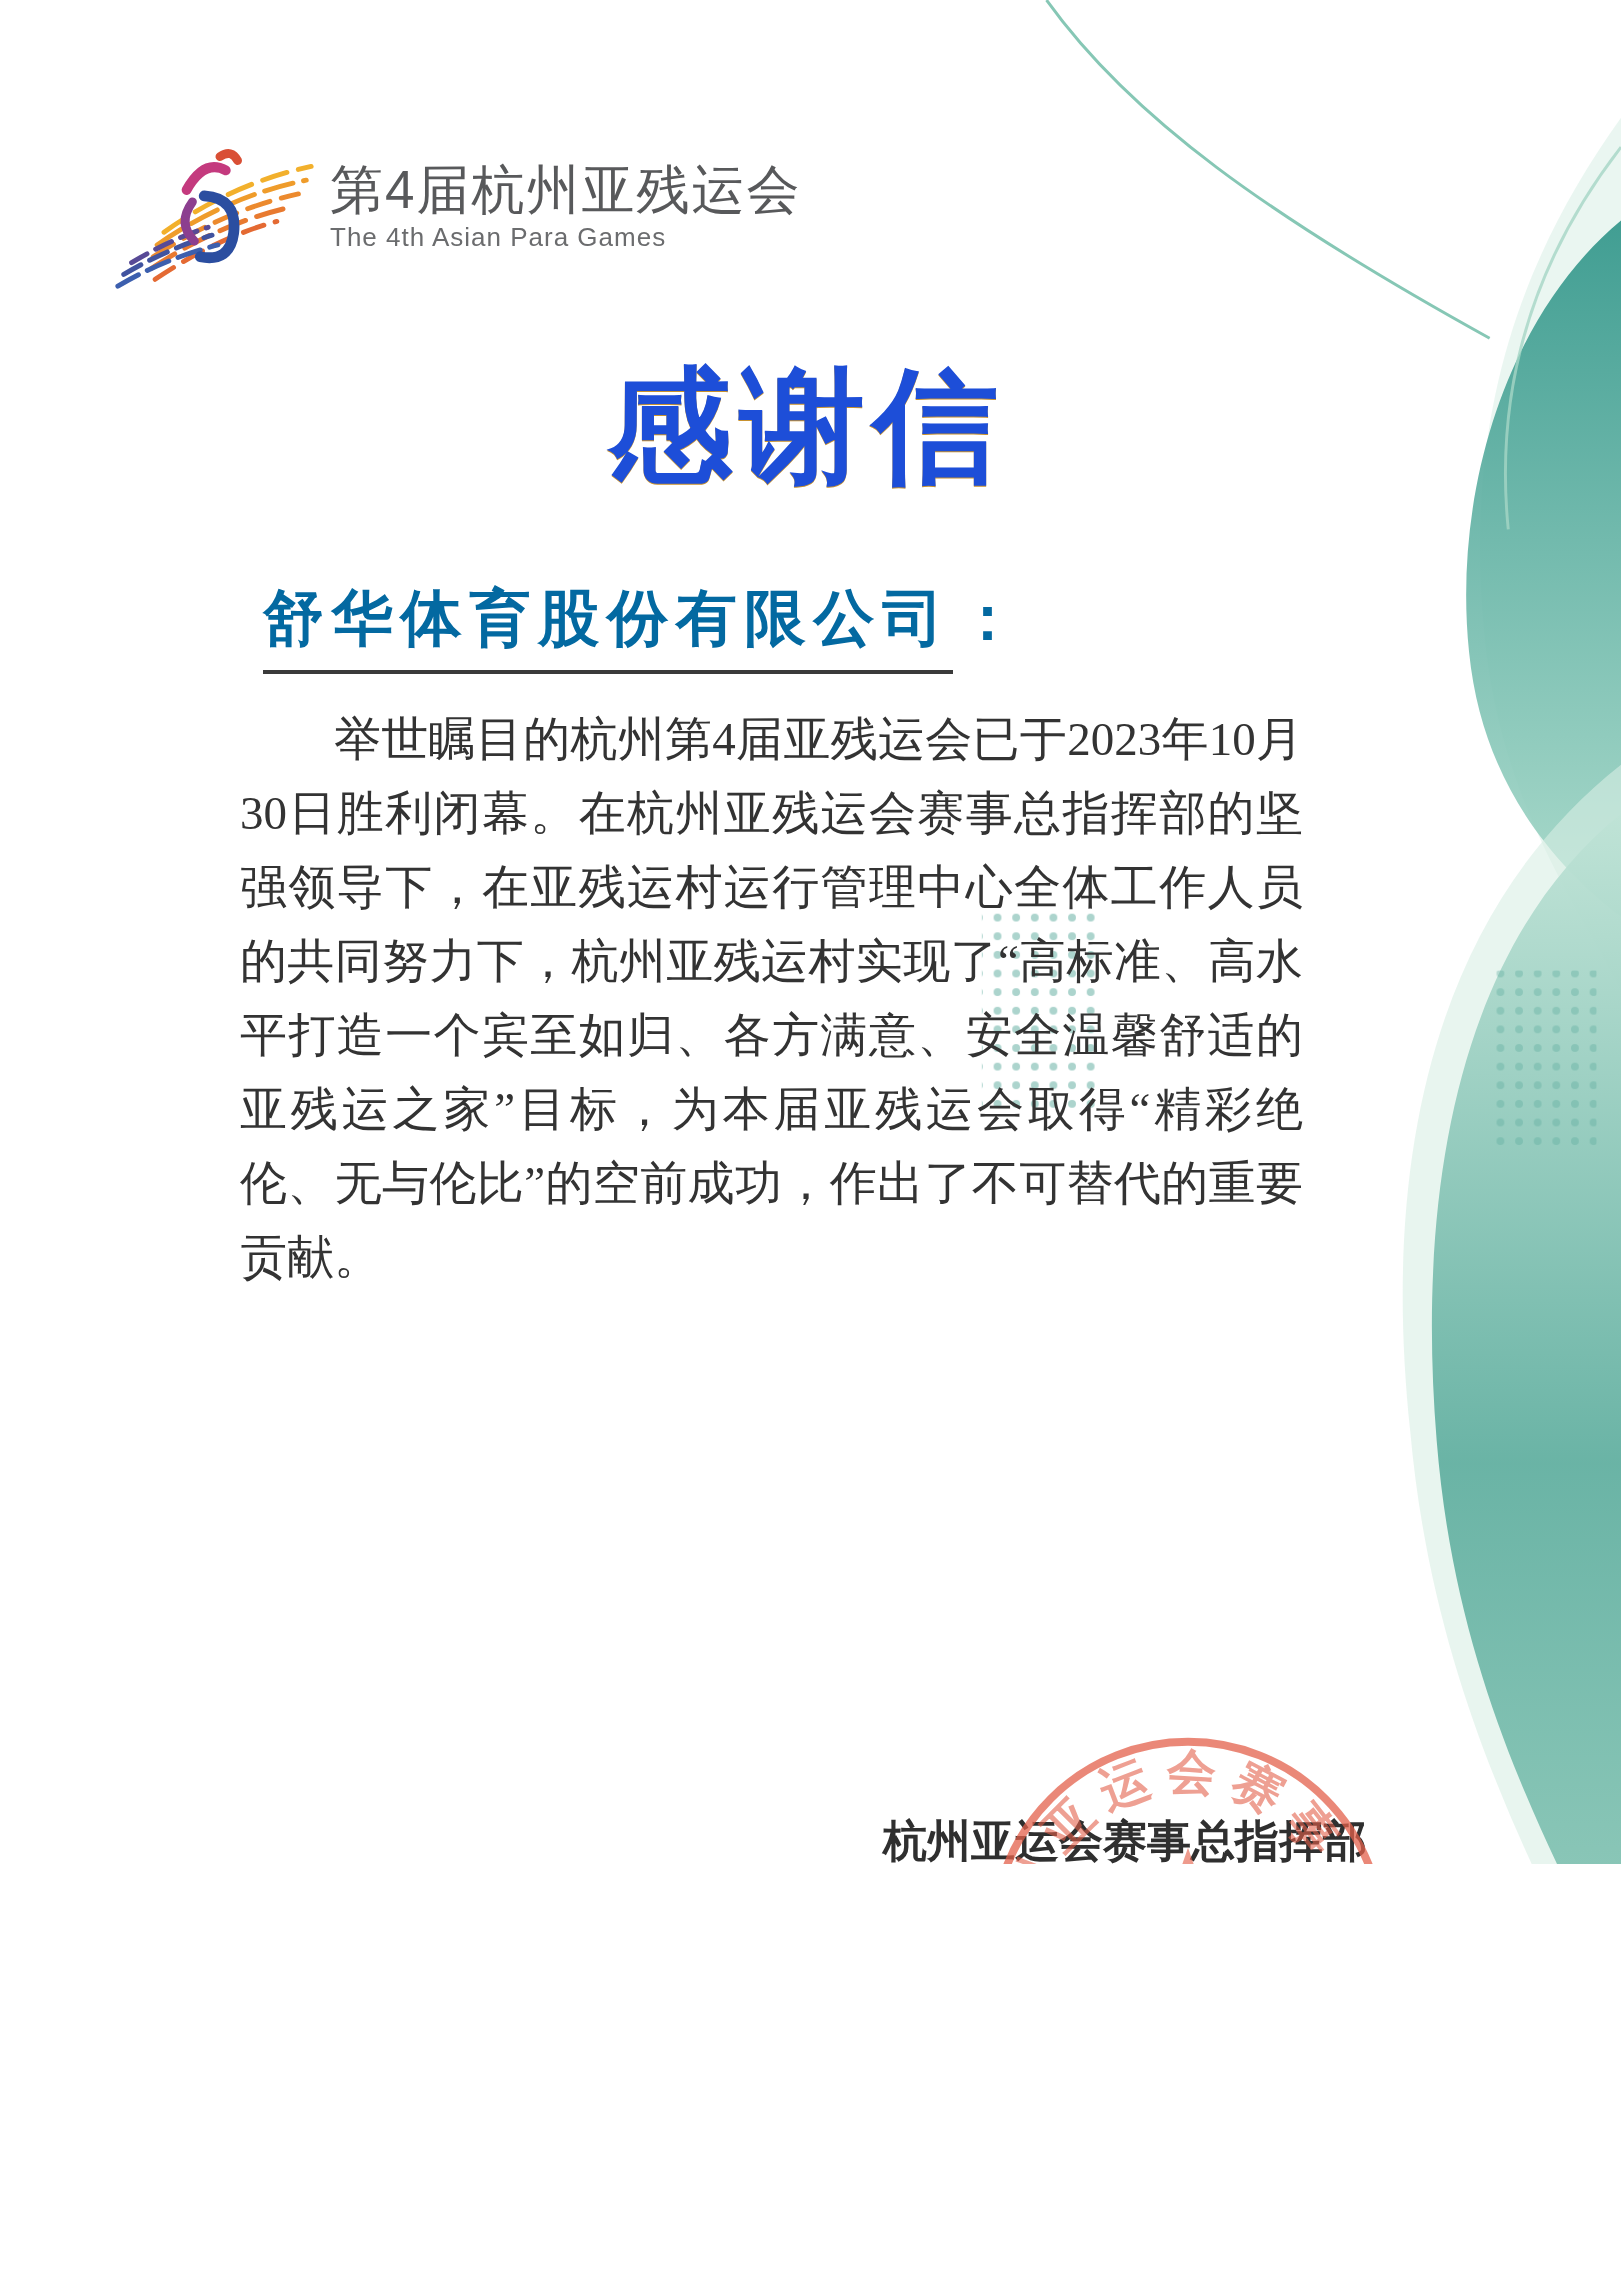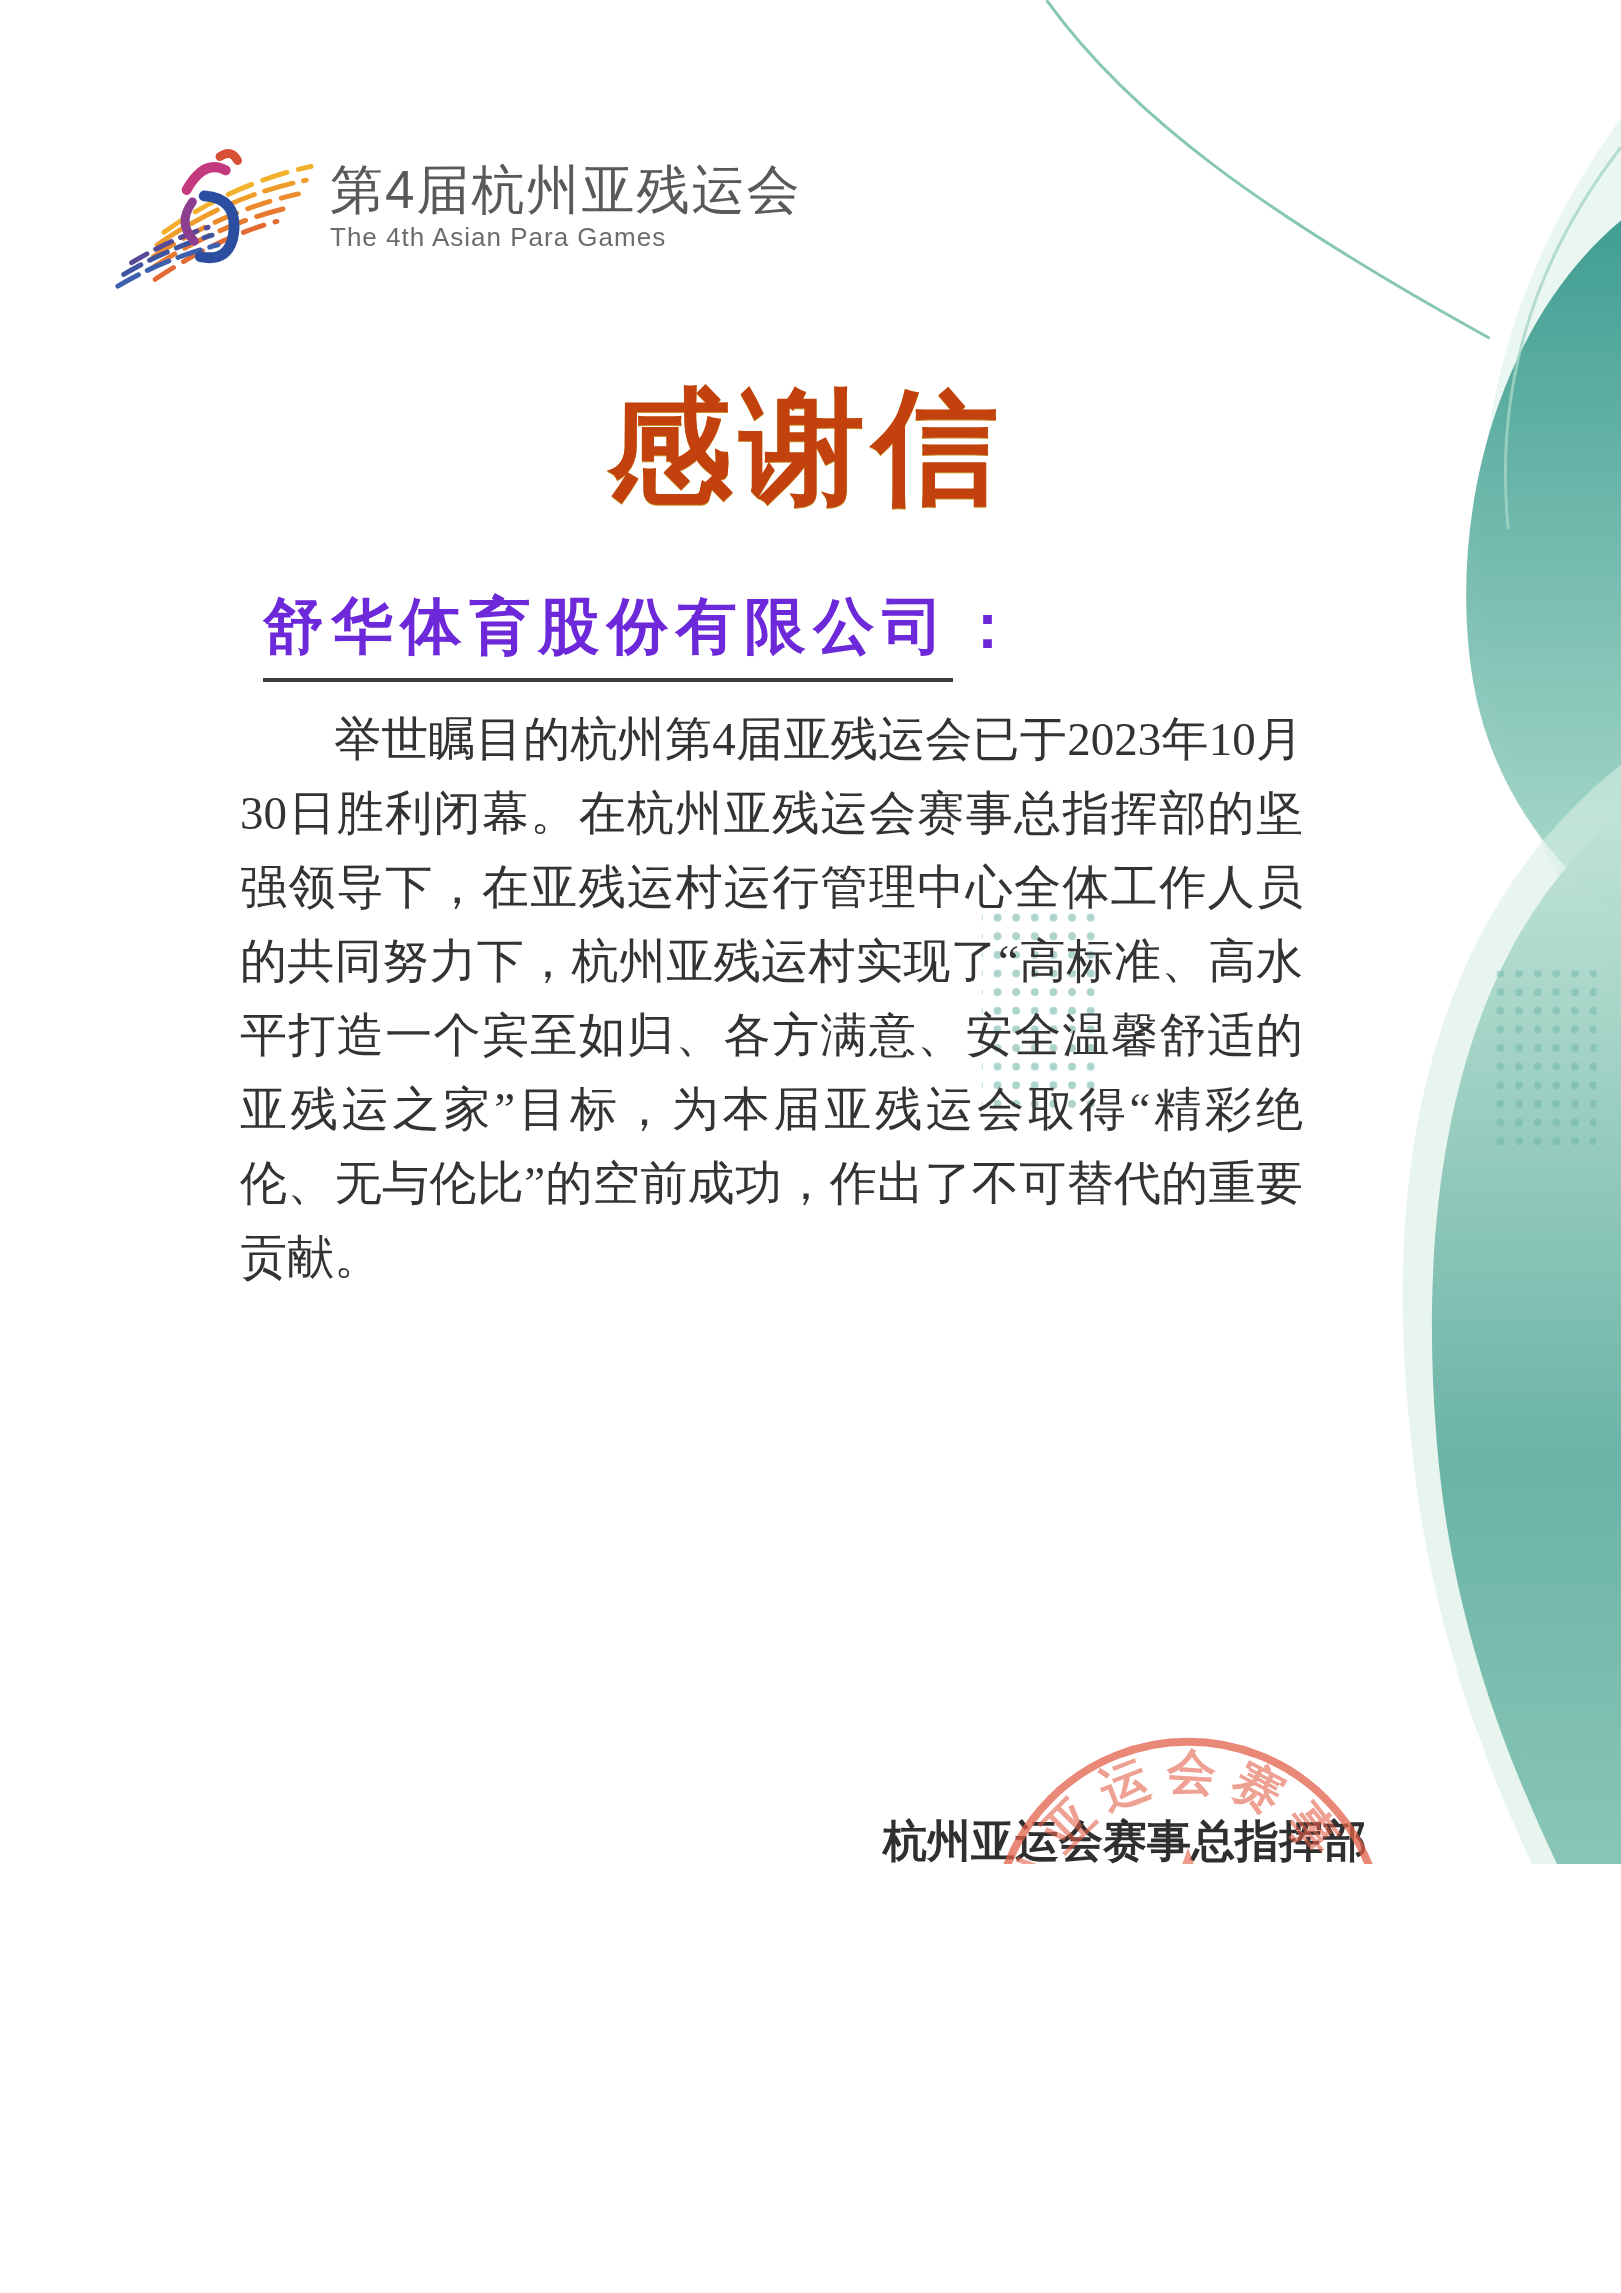--- a/index.html
+++ b/index.html
@@ -12,26 +12,26 @@
   .logo-text-zh{
     position:absolute;left:330px;top:155px;font-family:"Liberation Sans","DejaVu Sans",sans-serif;
     font-size:53px;font-weight:500;color:#58595b;letter-spacing:2px;white-space:nowrap;
   }
   .logo-text-en{
     position:absolute;left:330px;top:222px;font-family:"Liberation Sans","DejaVu Sans",sans-serif;
     font-size:26px;font-weight:400;color:#6b6c6e;letter-spacing:1px;white-space:nowrap;
   }
   
   .letter-title{
-    position:absolute;left:50%;top:365px;transform:translateX(-51%);
+    position:absolute;left:50%;top:344px;transform:translateX(-51%);
     font-size:125px;font-weight:bold;letter-spacing:7.8px;white-space:nowrap;
-    color:#c2410c;text-shadow:0 1px 0 #c8922f;
+    color:#1d4ed8;text-shadow:0 1px 0 #c8922f;
   }
   
-  .recipient-line{position:absolute;left:263px;top:578px;white-space:nowrap;color:#6d28d9;margin-top:8px;}
+  .recipient-line{position:absolute;left:263px;top:578px;white-space:nowrap;color:#0369a1;}
   .recipient-name{
     display:inline-block;font-size:61px;font-weight:bold;letter-spacing:7.8px;
     border-bottom:4.9px solid #3a3a3a;padding:0 2px 9.8px 0;
   }
   .recipient-colon{display:inline-block;font-size:61px;font-weight:bold;padding-left:3.9px;}
   
   .letter-body{
     position:absolute;left:240px;top:702px;width:1063px;
     font-size:47px;line-height:74px;color:#333333;
     text-align:justify;text-justify:inter-ideograph;

